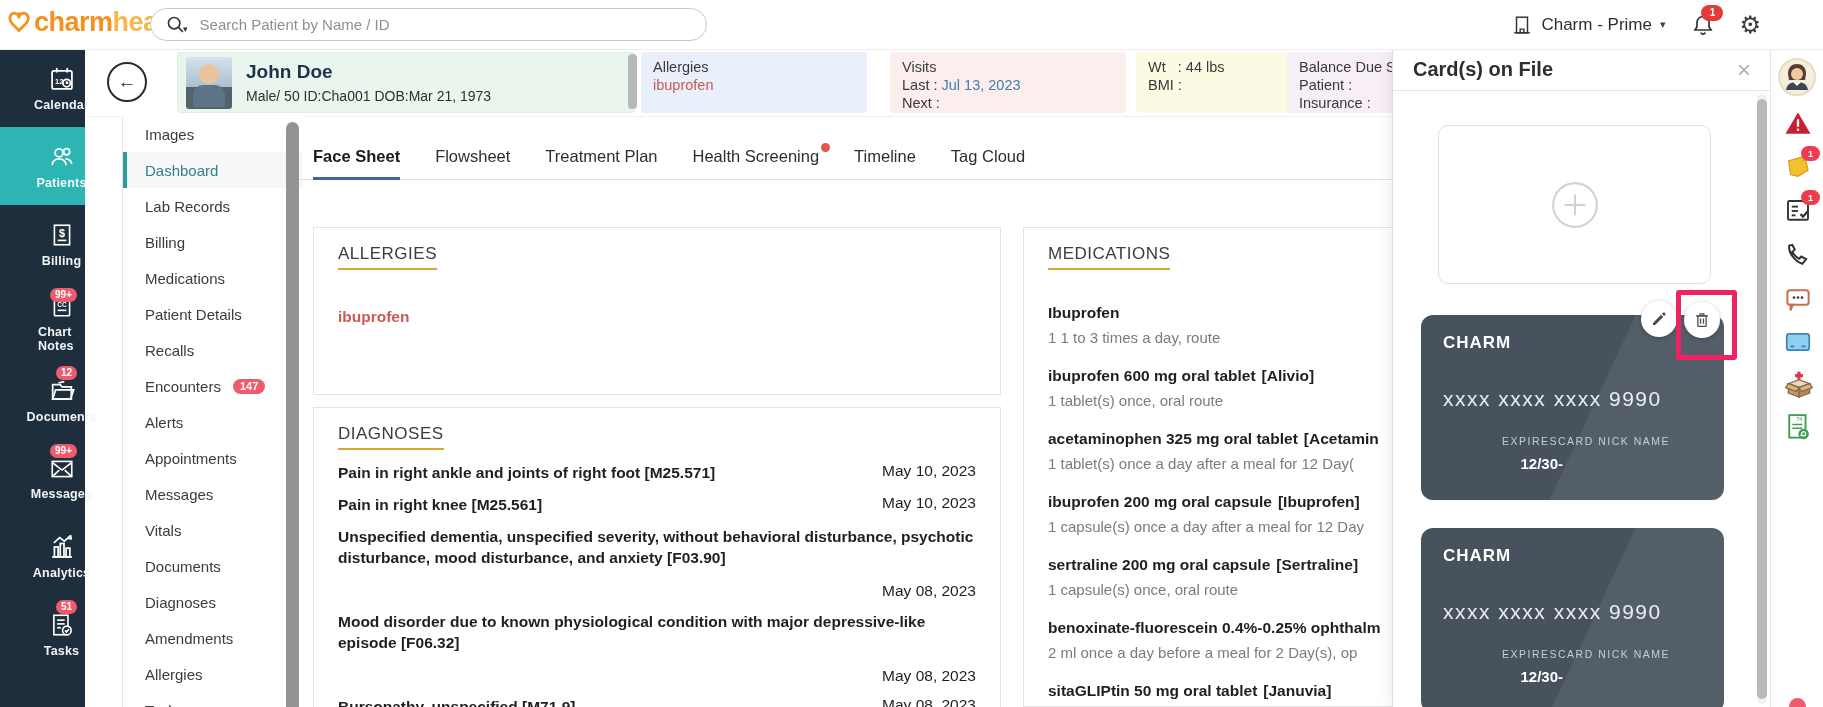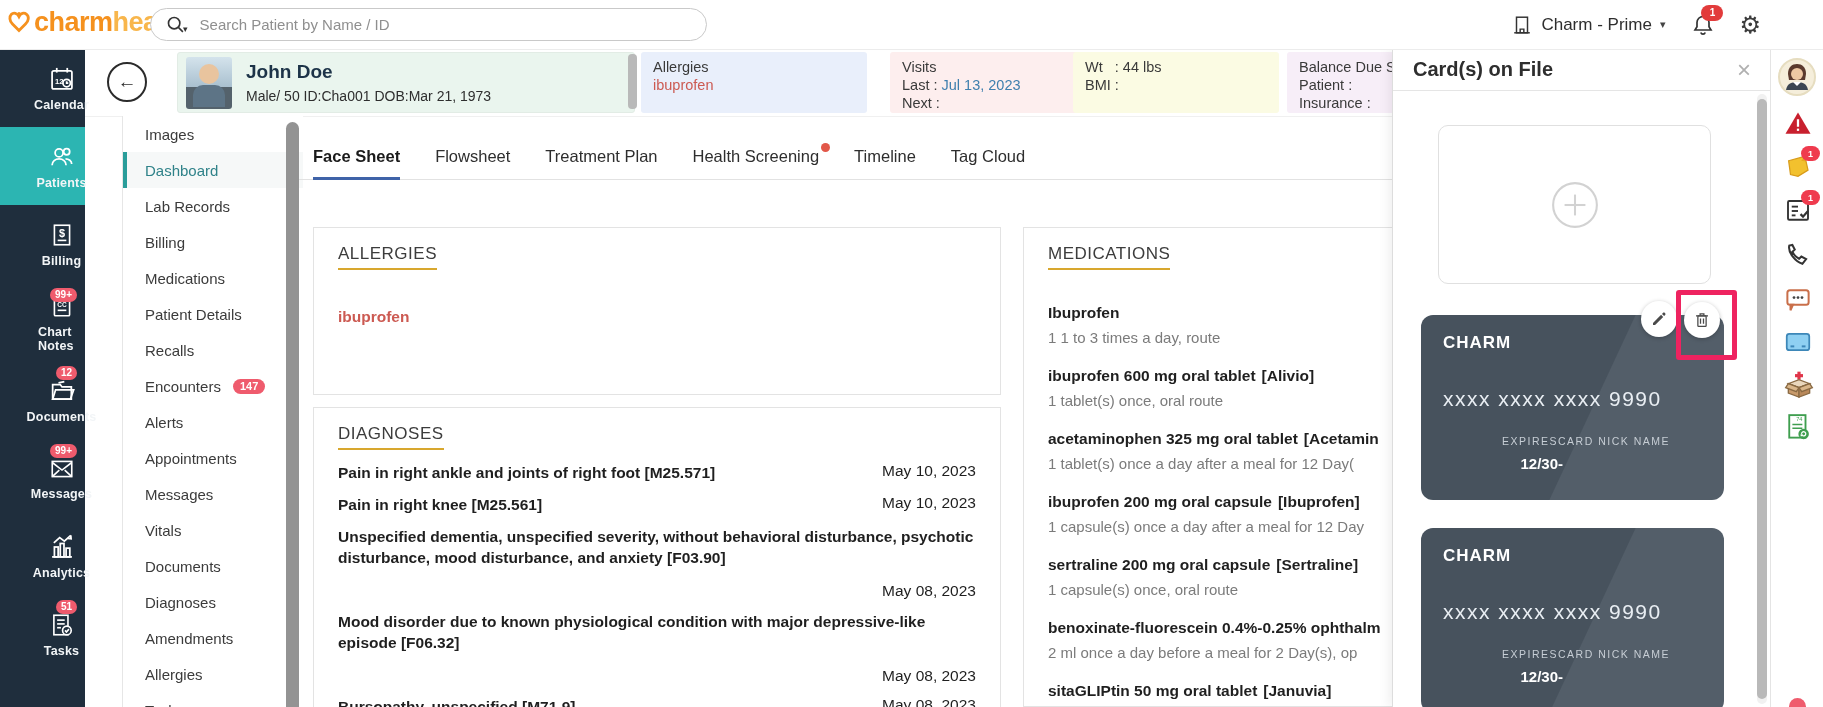--- a/index.html
+++ b/index.html
@@ -55,21 +55,21 @@
          border-radius:50%;background:#e9c49e;}
   .photo:after{content:"";position:absolute;left:7px;top:28px;width:32px;height:22px;
          border-radius:10px 10px 0 0;background:#5d7486;}
   .pname{margin-left:14px;}
   .pname .nm{font-size:19px;font-weight:700;color:#1d3348;line-height:24px;}
   .pname .sub{font-size:14px;color:#2e2e2e;margin-top:3px;}
   .pcard-bar{position:absolute;left:543px;top:5px;width:9px;height:55px;background:#b9b9b9;
              border-radius:4px;}
   .cell-allergy{left:556px;width:226px;background:#e9effb;}
   .cell-visits{left:784px;width:236px;background:#fdeeee;margin-left:21px;}
-  .cell-wt{left:988px;width:206px;background:#fbfbe3;}
+  .cell-wt{left:1051px;width:206px;background:#fbfbe3;}
   .cell-balance{left:1202px;width:180px;background:#f7eef8;}
   .red-val{color:#cc5a52;}
   .link-val{color:#3f7fae;}
 
   
   .pmenu{position:absolute;left:122px;top:116px;width:180px;height:591px;background:#fff;
          border-left:1px solid #e6e6e6;}
   .pm-item{position:relative;height:36px;display:flex;align-items:center;padding-left:22px;
            font-size:15px;color:#3b3b3b;cursor:pointer;}
   .pm-item.active{color:#2f8289;background:#f6f8f8;border-left:4px solid #2a9d9a;

